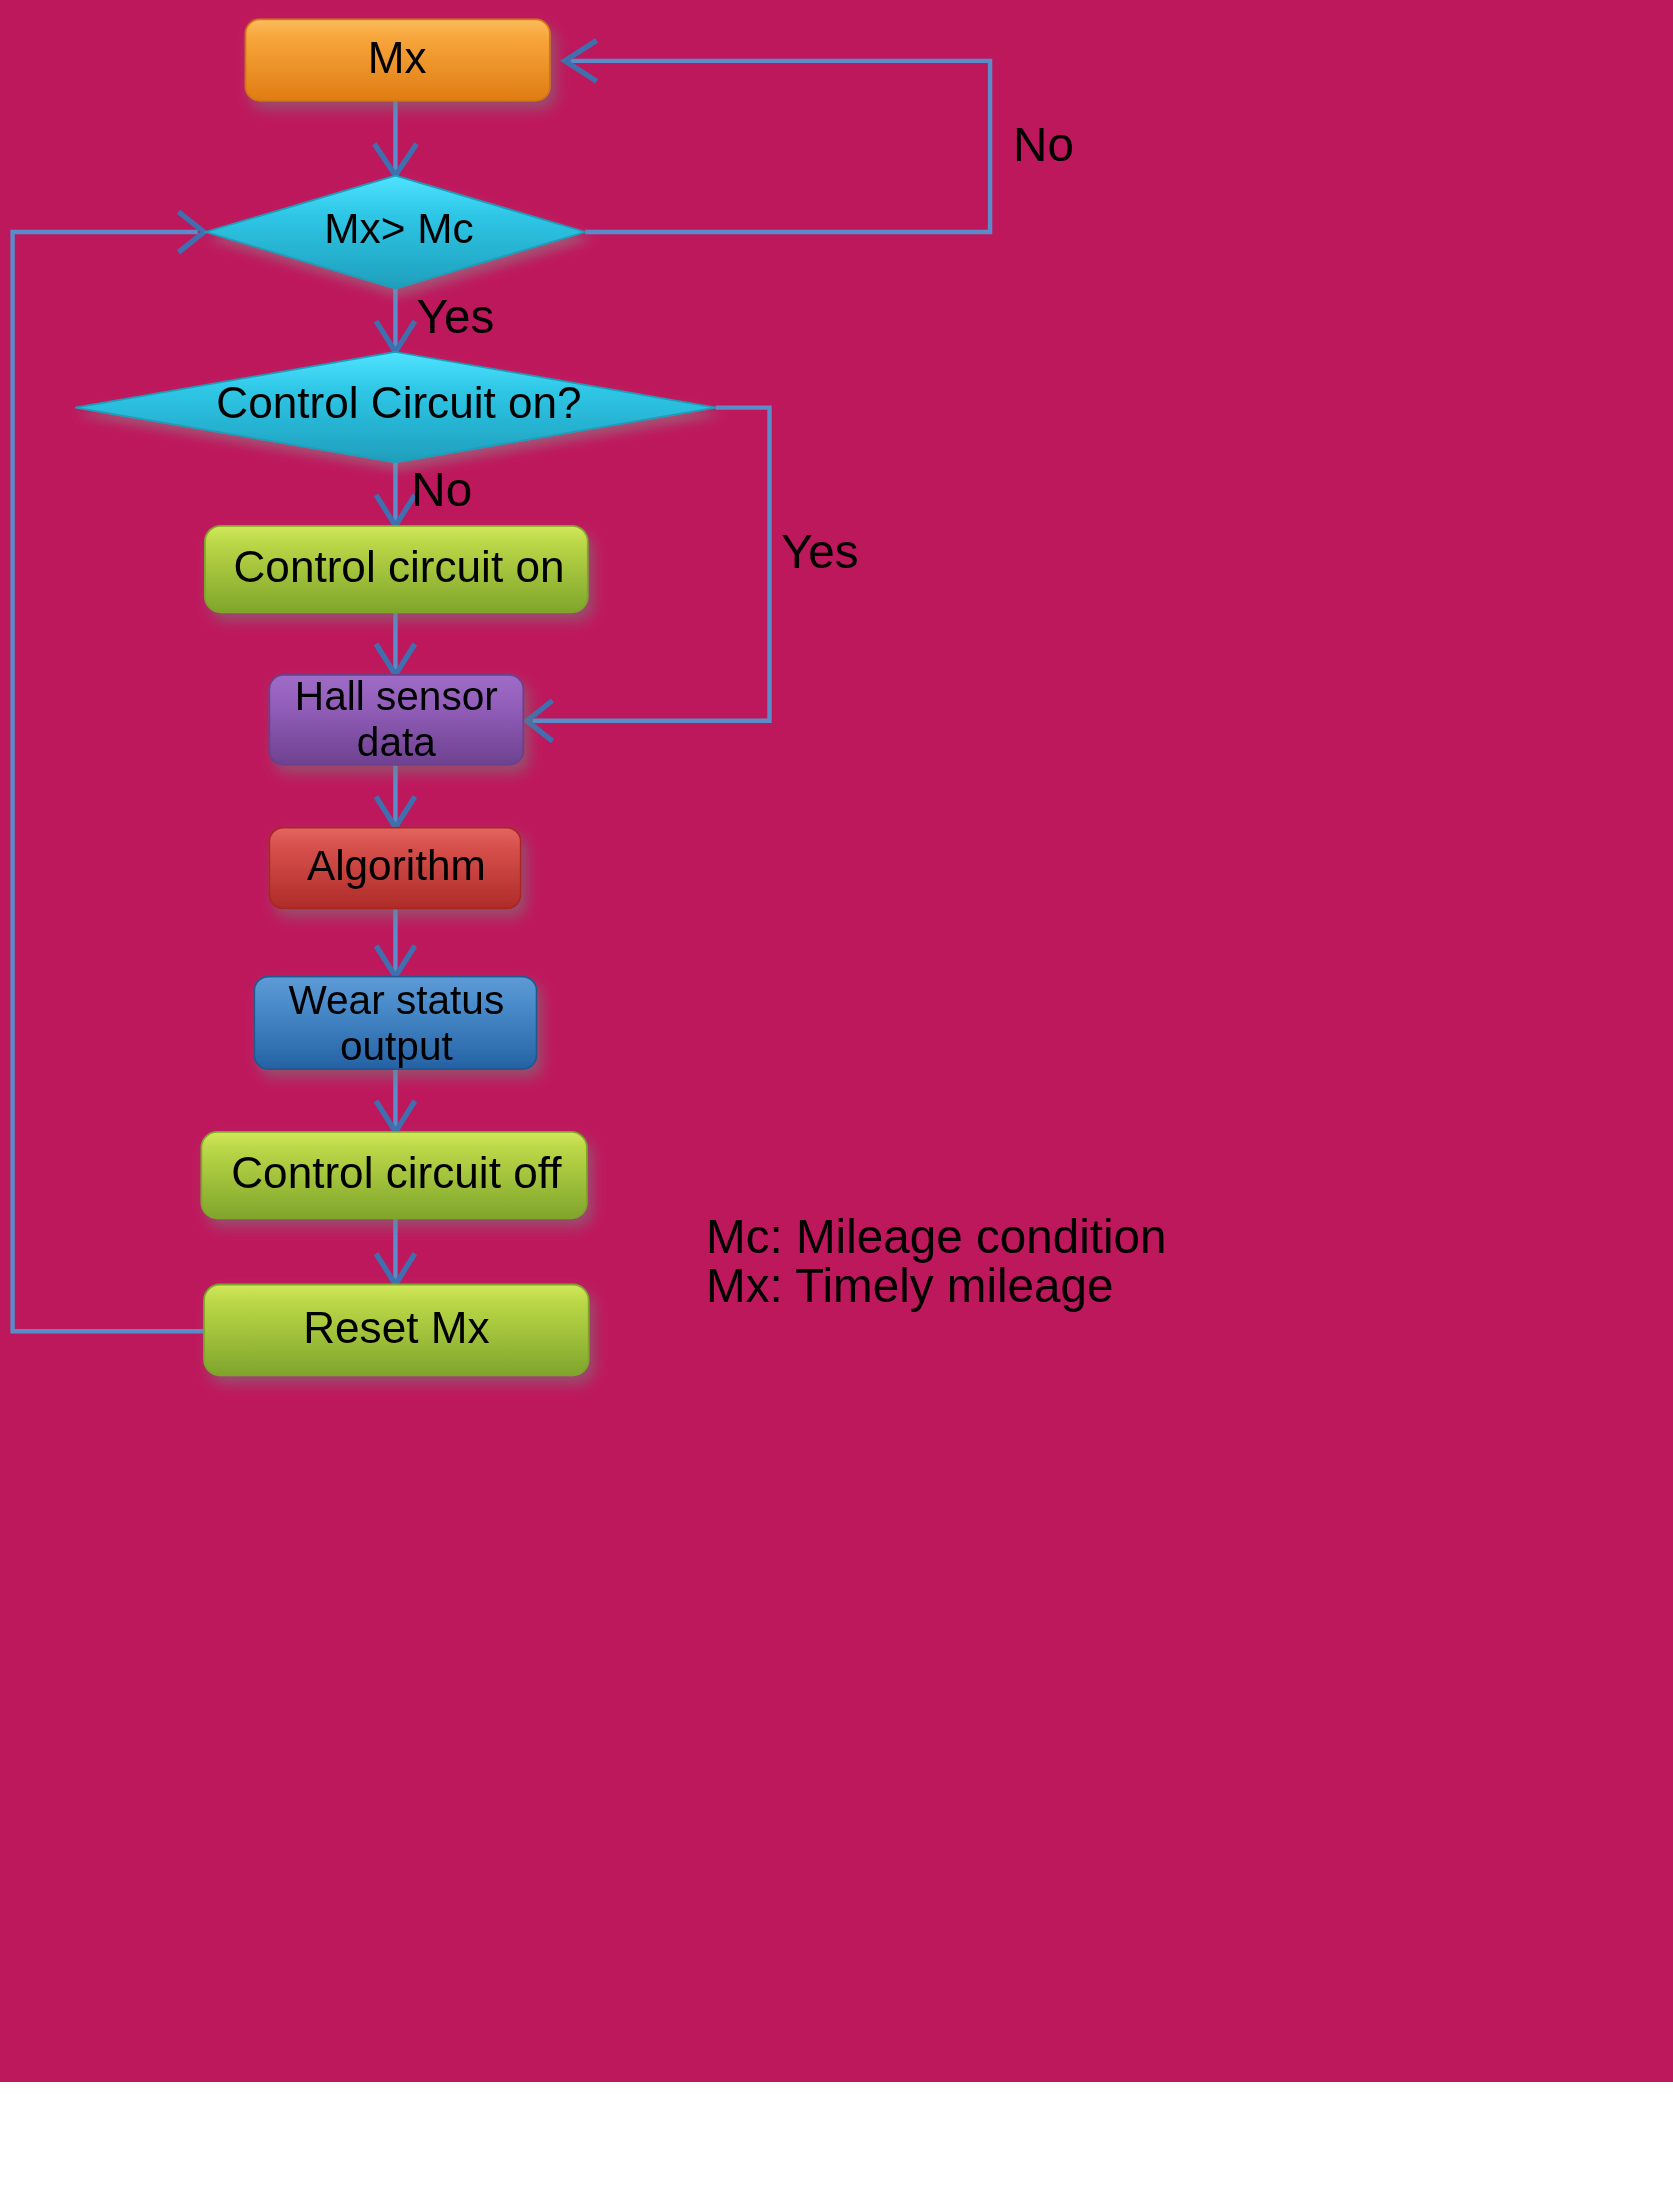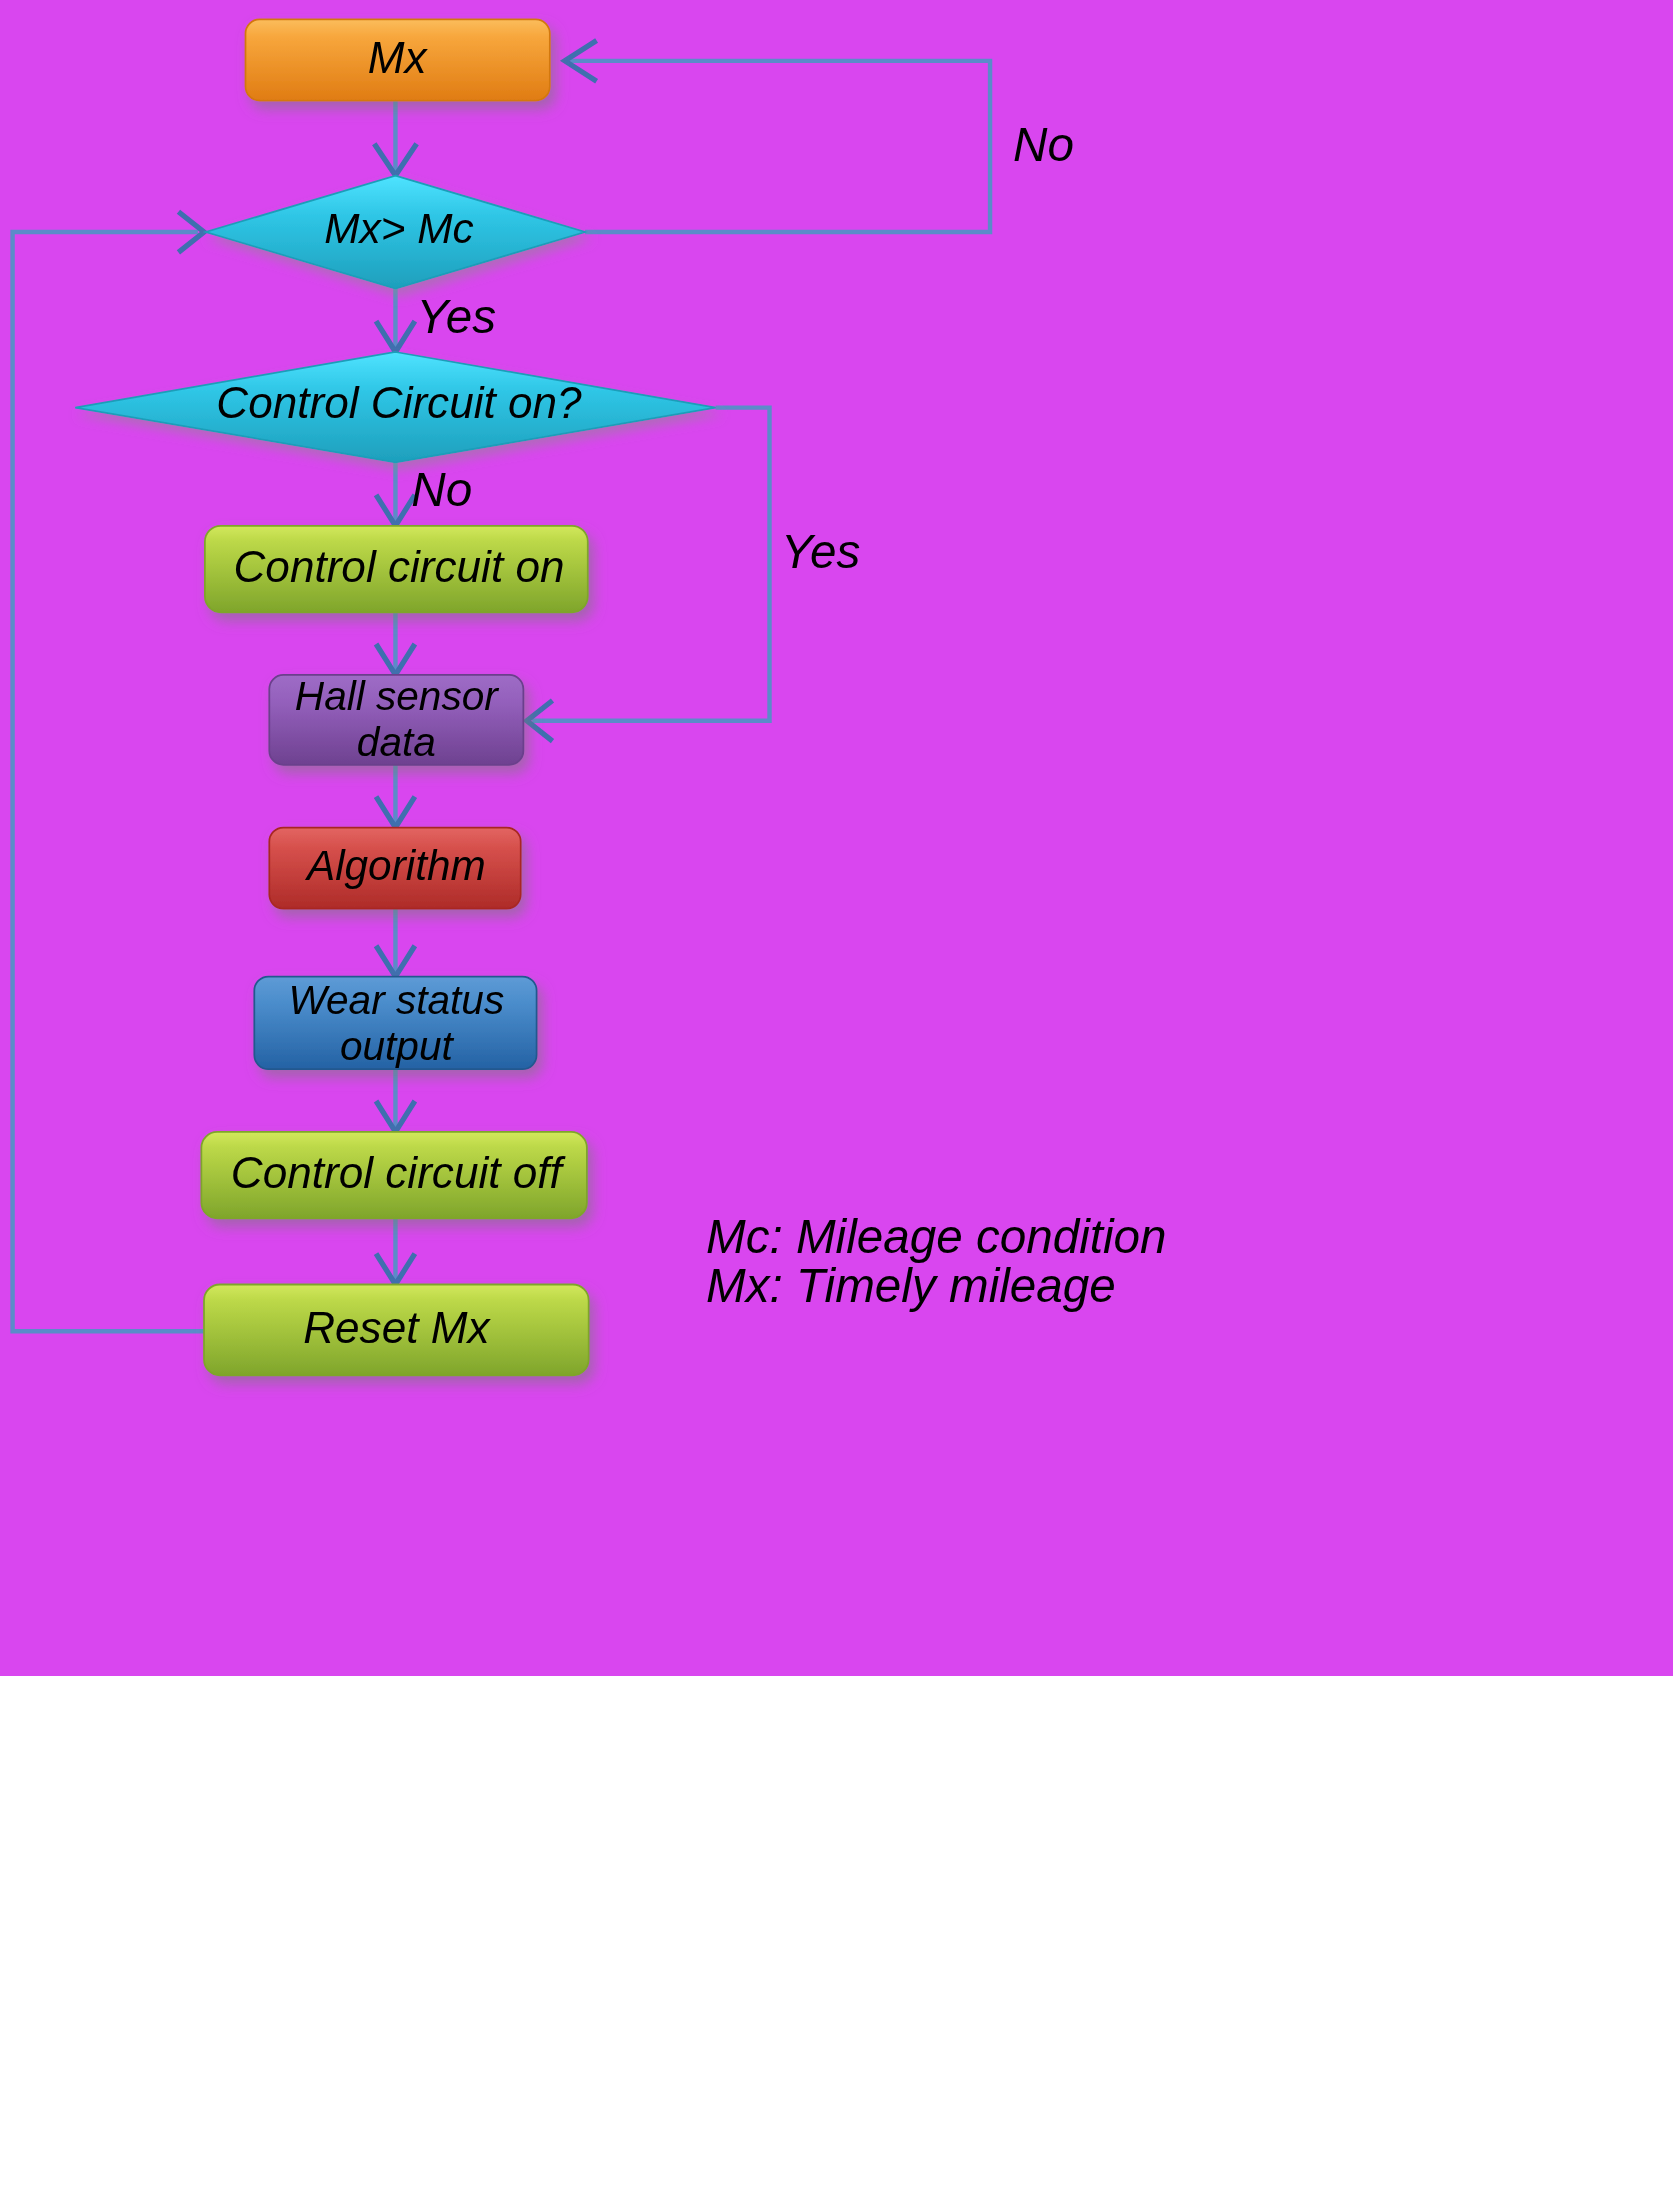--- a/index.html
+++ b/index.html
@@ -6,24 +6,23 @@
     margin: 0;
     padding: 0;
     background: #ffffff;
   }
   body {
     font-family: "Liberation Sans", sans-serif;
   }
   #flowchart-root {
     position: relative;
     width: 1674px;
-    height: 1676px;
-    background: #d946ef;
+    height: 2082px;
+    background: #be185d;
     overflow: hidden;
-    font-style: italic;
   }
   svg.chart-svg {
     position: absolute;
     top: 0;
     left: 0;
     width: 1674px;
     height: 2187px;
   }
   .node-label {
     font-family: "Liberation Sans", sans-serif;

